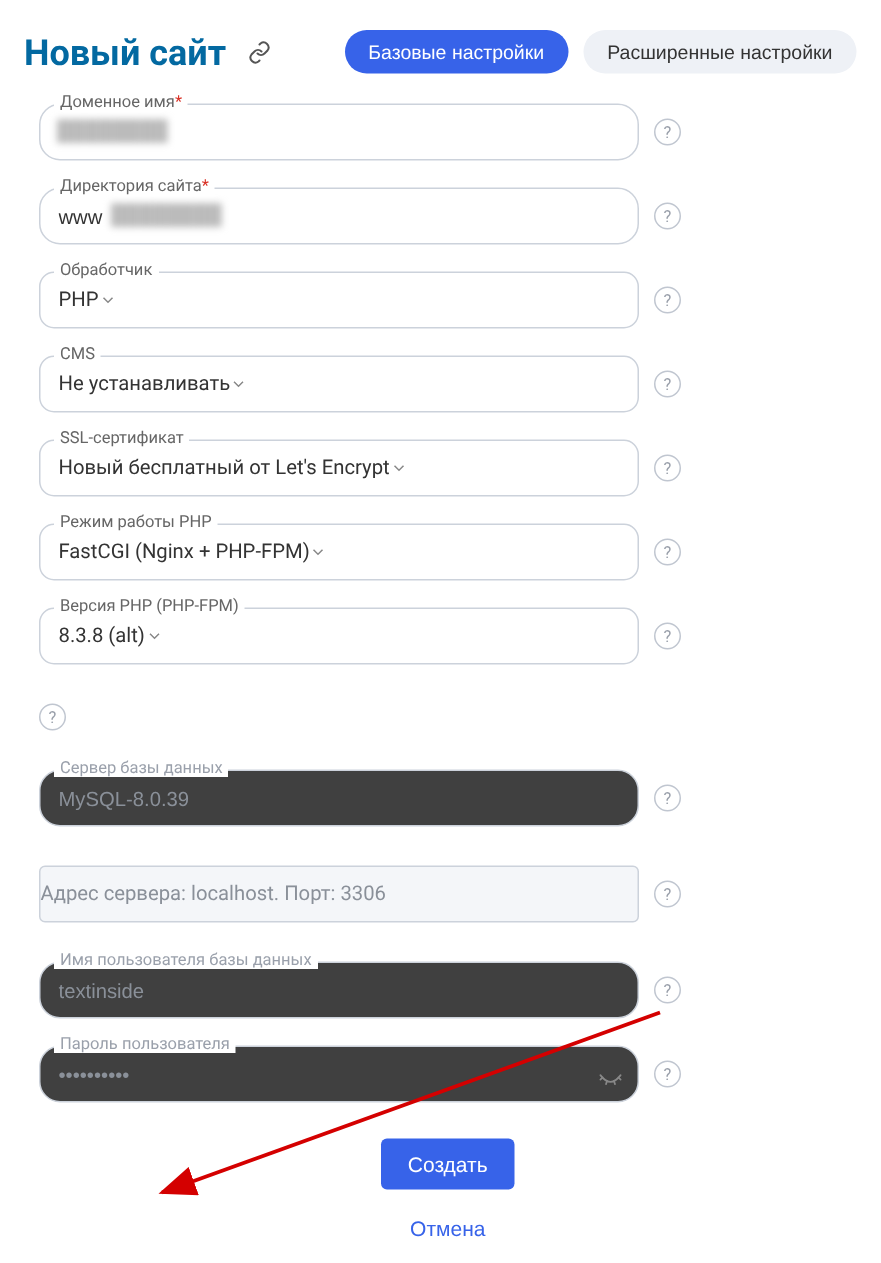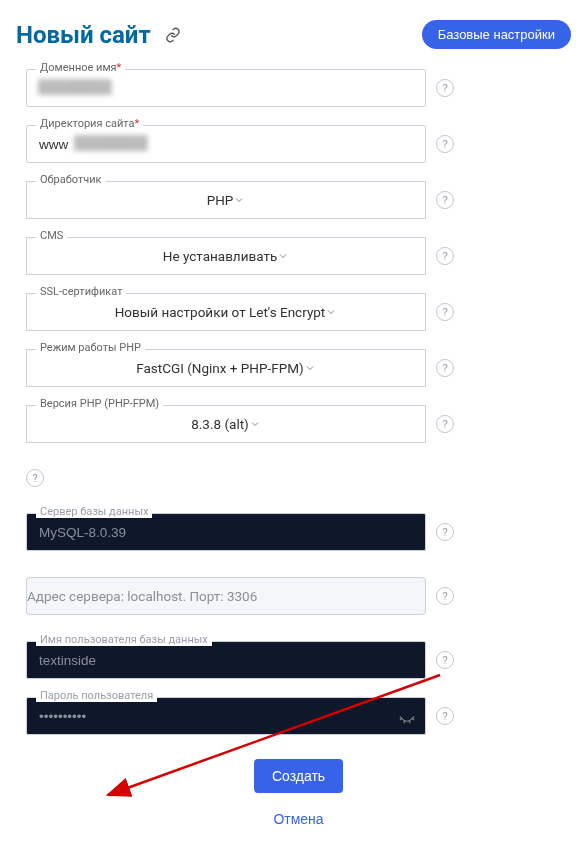--- a/index.html
+++ b/index.html
@@ -70,38 +70,38 @@
     font-size: 11px;
     color: #666;
     z-index: 2;
   }
   .field-label.focused { color: #3763e9; }
   .required { color: #d93025; }
   .field-input {
     width: 100%;
     height: 38px;
     border: 1px solid #ccd2db;
-    border-radius: 2px;
+    border-radius: 14px;
     padding: 0 12px;
     font-size: 13.5px;
     color: #333;
     background: #fff;
   }
   .field-input.disabled {
-    background: #0f172a;
+    background: #404040;
     color: #8a9099;
   }
   .field-select {
     display: flex;
     align-items: center;
-    justify-content: center;
+    justify-content: flex-start;
     width: 100%;
     height: 38px;
     border: 1px solid #ccd2db;
-    border-radius: 0;
+    border-radius: 10px;
     padding: 0 12px;
     font-size: 13.5px;
     color: #333;
     background: #fff;
     cursor: pointer;
   }
   .field-select.focused { border: 1.5px solid #3763e9; }
   .chevron {
     color: #888;
     display: inline-flex;
@@ -181,20 +181,21 @@
 <div class="header">
   <h1 class="title">Новый сайт</h1>
   <span class="link-icon">
     <svg width="16" height="16" viewBox="0 0 24 24" fill="none" stroke="currentColor" stroke-width="2" stroke-linecap="round">
         <path d="M10 13a5 5 0 0 0 7 0l3-3a5 5 0 0 0-7-7l-1 1"></path>
         <path d="M14 11a5 5 0 0 0-7 0l-3 3a5 5 0 0 0 7 7l1-1"></path>
       </svg>
   </span>
   <div class="tabs">
     <button class="tab active">Базовые настройки</button>
+    <button class="tab inactive">Расширенные настройки</button>
   </div>
 </div>
 
 <div class="form-area">
 
   <div class="field">
     <div class="field-wrap">
       <span class="field-label"><span>Доменное имя</span><span class="required">*</span></span>
       <input class="field-input" value="" style="">
       <span class="blurred" style="position:absolute;left:12px;top:10px;font-size:13px;pointer-events:none;">████████</span>
@@ -238,21 +239,21 @@
           </span>
       </div>
     </div>
     <span class="help-icon">?</span>
   </div>
 
   <div class="field">
     <div class="field-wrap">
       <span class="field-label">SSL-сертификат</span>
       <div class="field-select">
-        <span>Новый настройки от Let's Encrypt</span>
+        <span>Новый бесплатный от Let's Encrypt</span>
         <span class="chevron">
             <svg width="12" height="12" viewBox="0 0 24 24" fill="none" stroke="currentColor" stroke-width="2">
               <polyline points="6 9 12 15 18 9"></polyline>
             </svg>
           </span>
       </div>
     </div>
     <span class="help-icon">?</span>
   </div>
 

